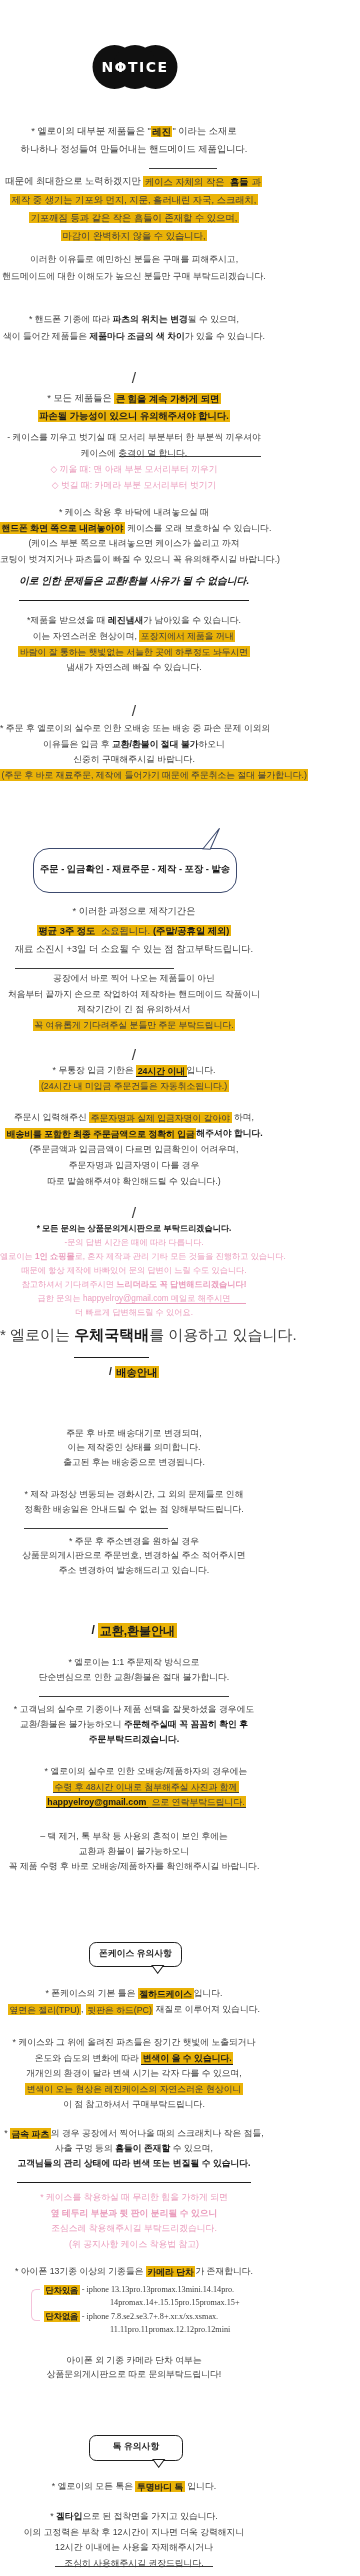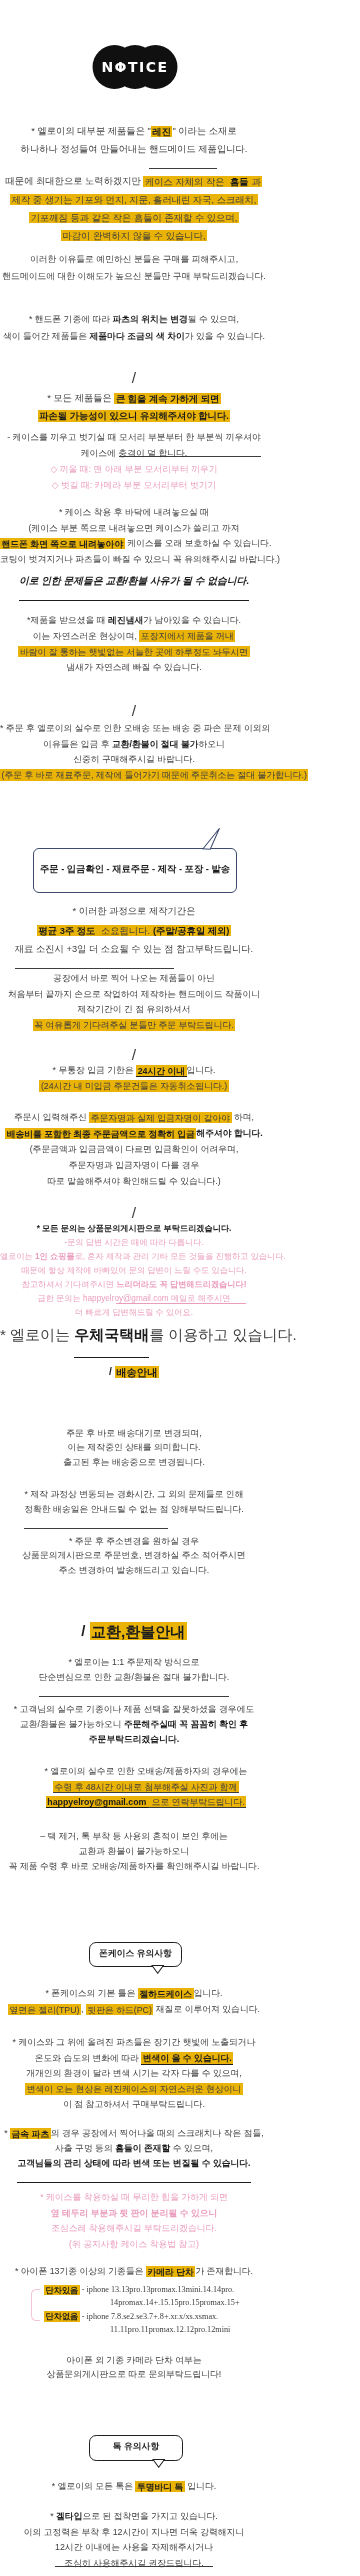--- a/index.html
+++ b/index.html
@@ -16,21 +16,21 @@
   .pk{color:#eb9dbd;}
   
   .notice-logo{position:absolute;left:92px;top:45px;width:86px;height:44px;}
   .notice-logo svg circle{fill:#101010;}
   .notice-text{position:absolute;left:0;top:0;width:86px;height:44px;line-height:44px;
        text-align:center;color:#ffffff;font-weight:700;font-size:14px;letter-spacing:1.5px;
        font-family:"DejaVu Sans",sans-serif;}
   
   .bubble{position:absolute;background:#fff;border:1px solid #222;text-align:center;
        font-weight:700;color:#1c1c1c;white-space:nowrap;}
-  .bubble.navy{border-color:#3c4a6e;border-radius:6px;}
+  .bubble.navy{border-color:#3c4a6e;border-radius:16px;}
   .bubble.dark{border-color:#1f1f1f;border-radius:7.2px;}
   .bubble svg{position:absolute;}
   .tail-tr{top:-21.6px;right:13.4px;}
   .tail-br{bottom:-8.2px;right:16.5px;}
   
   .bracket{position:absolute;left:-13.4px;top:6.2px;width:8.2px;height:30px;
        border:1px solid #f4c3da;border-right:none;border-radius:5.2px 0 0 5.2px;}
 </style>
 </head>
 <body>
@@ -72,22 +72,22 @@
         <div class="line"><span class="seg hl b">파손될 가능성이 있으니 유의해주셔야 합니다.</span></div>
       </div>
       <div class="sec" style="top: 429px; font-size: 8.8px; line-height: 16px;">
         <div class="line"><span class="seg ">- 케이스를 끼우고 벗기실 때 </span><span class="seg u">모서리 부분부터 한 부분씩 끼우셔야</span></div>
         <div class="line"><span class="seg ">케이스에 충격이 덜 합니다.</span></div>
         <div class="line"><span class="seg pk">◇ 끼울 때: 맨 아래 부분 모서리부터 끼우기</span></div>
         <div class="line"><span class="seg pk">◇ 벗길 때: 카메라 부분 모서리부터 벗기기</span></div>
       </div>
       <div class="sec" style="top: 505px; font-size: 8.8px; line-height: 15.5px;">
         <div class="line"><span class="seg ">* 케이스 착용 후 바닥에 내려놓으실 때</span></div>
+        <div class="line"><span class="seg hl b">핸드폰 화면 쪽으로 내려놓아야</span><span class="seg "> 케이스를 오래 보호하실 수 있습니다.</span></div>
         <div class="line"><span class="seg ">(케이스 부분 쪽으로 내려놓으면 케이스가 쓸리고 까져</span></div>
-        <div class="line"><span class="seg hl b">핸드폰 화면 쪽으로 내려놓아야</span><span class="seg "> 케이스를 오래 보호하실 수 있습니다.</span></div>
         <div class="line"><span class="seg ">코팅이 벗겨지거나 파츠들이 빠질 수 있으니 꼭 유의해주시길 바랍니다.)</span></div>
       </div>
       <div class="sec" style="top: 572px; font-size: 9.8px; line-height: 17.5px; font-style: italic;">
         <div class="line"><span class="seg b u">이로 인한 문제들은 교환/환불 사유가 될 수 없습니다.</span></div>
       </div>
       <div class="sec" style="top: 613px; font-size: 8.8px; line-height: 15.5px;">
         <div class="line"><span class="seg ">*제품을 받으셨을 때 </span><span class="seg b">레진냄새</span><span class="seg ">가 남아있을 수 있습니다.</span></div>
         <div class="line"><span class="seg ">이는 자연스러운 현상이며, </span><span class="seg hl">포장지에서 제품을 꺼내</span></div>
         <div class="line"><span class="seg hl">바람이 잘 통하는 햇빛없는 서늘한 곳에 하루정도 놔두시면</span></div>
         <div class="line"><span class="seg ">냄새가 자연스레 빠질 수 있습니다.</span></div>
@@ -154,21 +154,21 @@
       </div>
       <div class="sec" style="top: 1487px; font-size: 8.8px; line-height: 15px;">
         <div class="line"><span class="seg ">* 제작 과정상 변동되는 경화시간, 그 외의 문제들로 인해</span></div>
         <div class="line"><span class="seg u">정확한 배송일은 안내드릴 수 없는 점</span><span class="seg "> 양해부탁드립니다.</span></div>
       </div>
       <div class="sec" style="top: 1534px; font-size: 8.8px; line-height: 14.4px;">
         <div class="line"><span class="seg ">*  주문 후 주소변경을 원하실 경우</span></div>
         <div class="line"><span class="seg ">상품문의게시판으로 주문번호, 변경하실 주소 적어주시면</span></div>
         <div class="line"><span class="seg ">주소 변경하여 발송해드리고 있습니다.</span></div>
       </div>
-      <div class="sec" style="top: 1622px; font-size: 15px; line-height: 17.5px;">
+      <div class="sec" style="top: 1622px; font-size: 12px; line-height: 17.5px;">
         <div class="line"><span class="seg b">/ </span><span class="seg hl b">교환,환불안내</span></div>
       </div>
       <div class="sec" style="top: 1655px; font-size: 8.8px; line-height: 15px;">
         <div class="line"><span class="seg ">* 엘로이는 1:1 주문제작 방식으로</span></div>
         <div class="line"><span class="seg u">단순변심으로 인한 교환/환불은 절대 불가합니다.</span></div>
       </div>
       <div class="sec" style="top: 1702px; font-size: 8.8px; line-height: 15px;">
         <div class="line"><span class="seg ">* 고객님의 실수로 기종이나 제품 선택을 잘못하셨을 경우에도</span></div>
         <div class="line"><span class="seg ">교환/환불은 불가능하오니 </span><span class="seg b">주문해주실때 꼭 꼼꼼히 확인 후</span></div>
         <div class="line"><span class="seg b">주문부탁드리겠습니다.</span></div>

